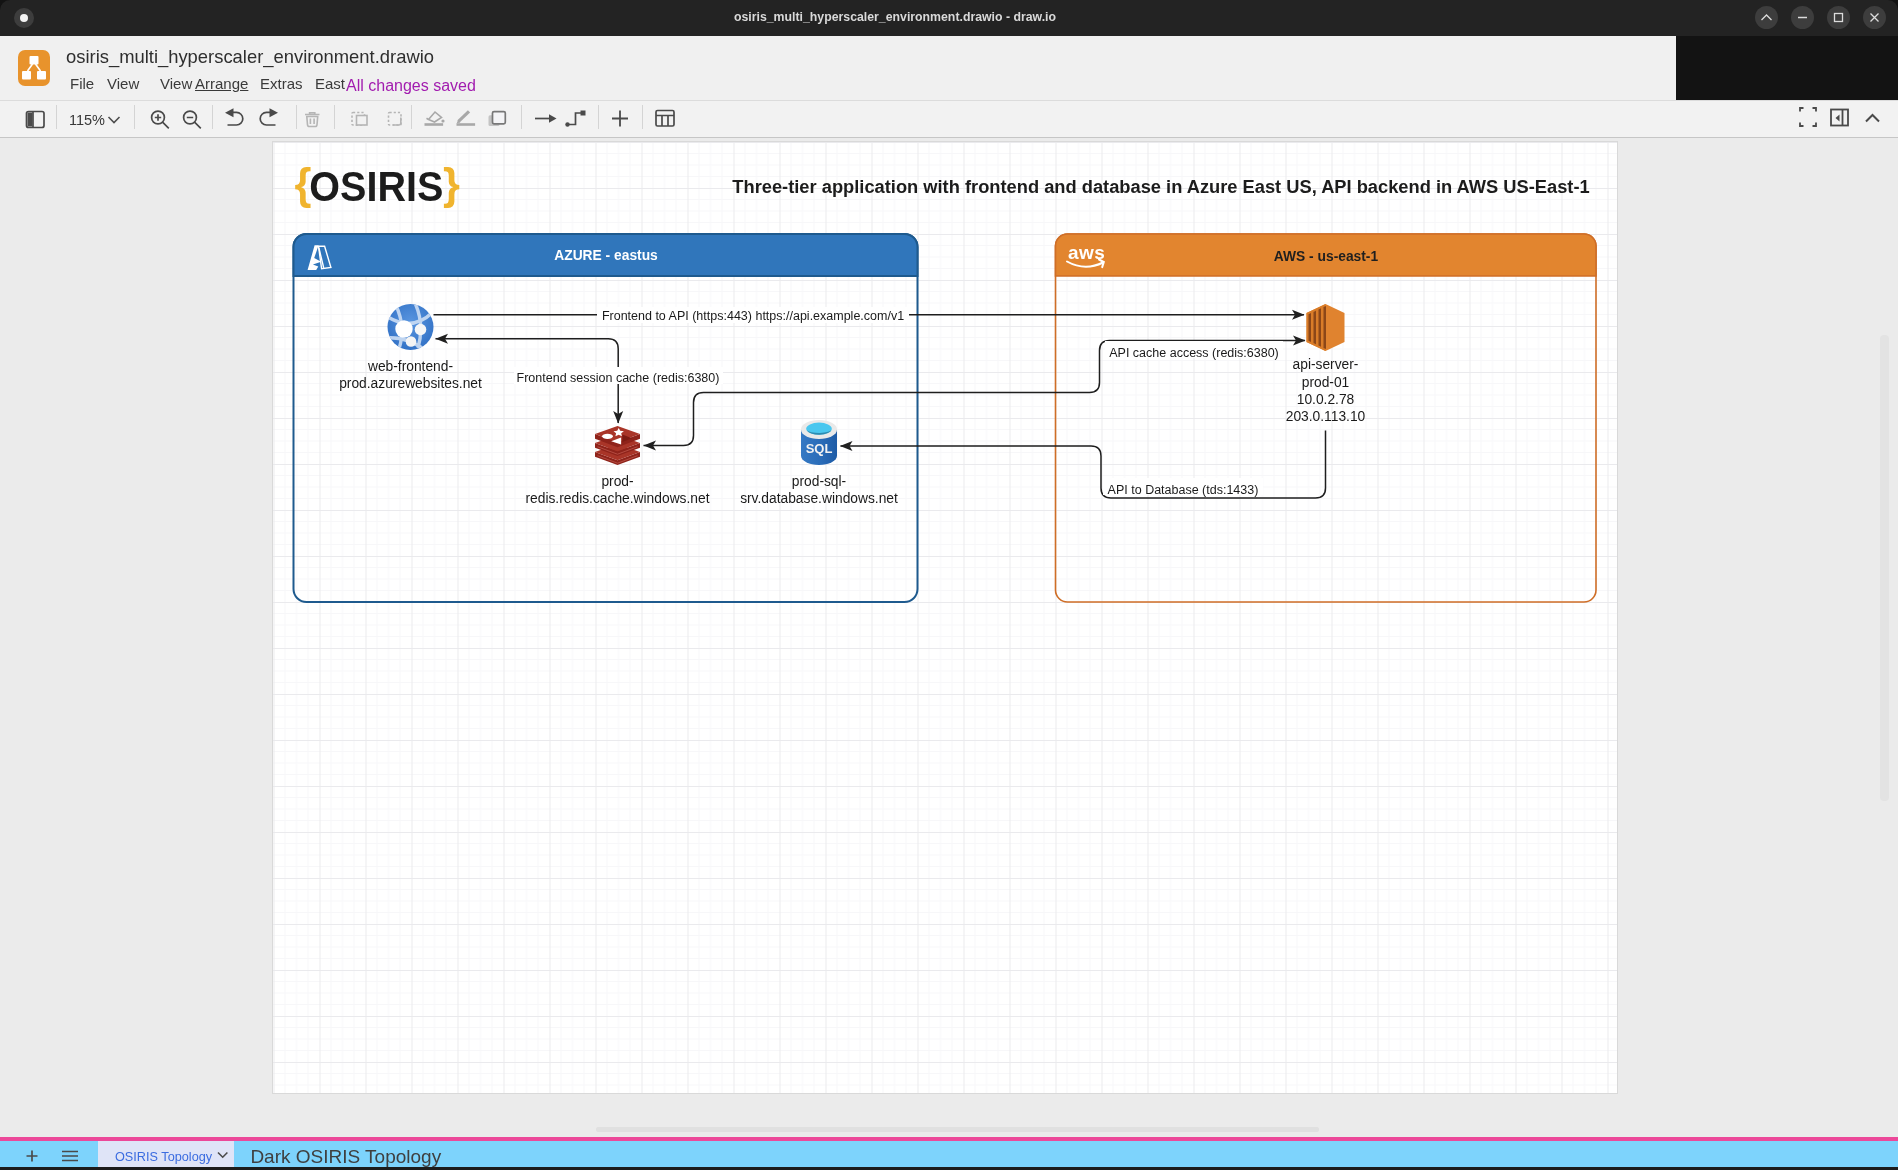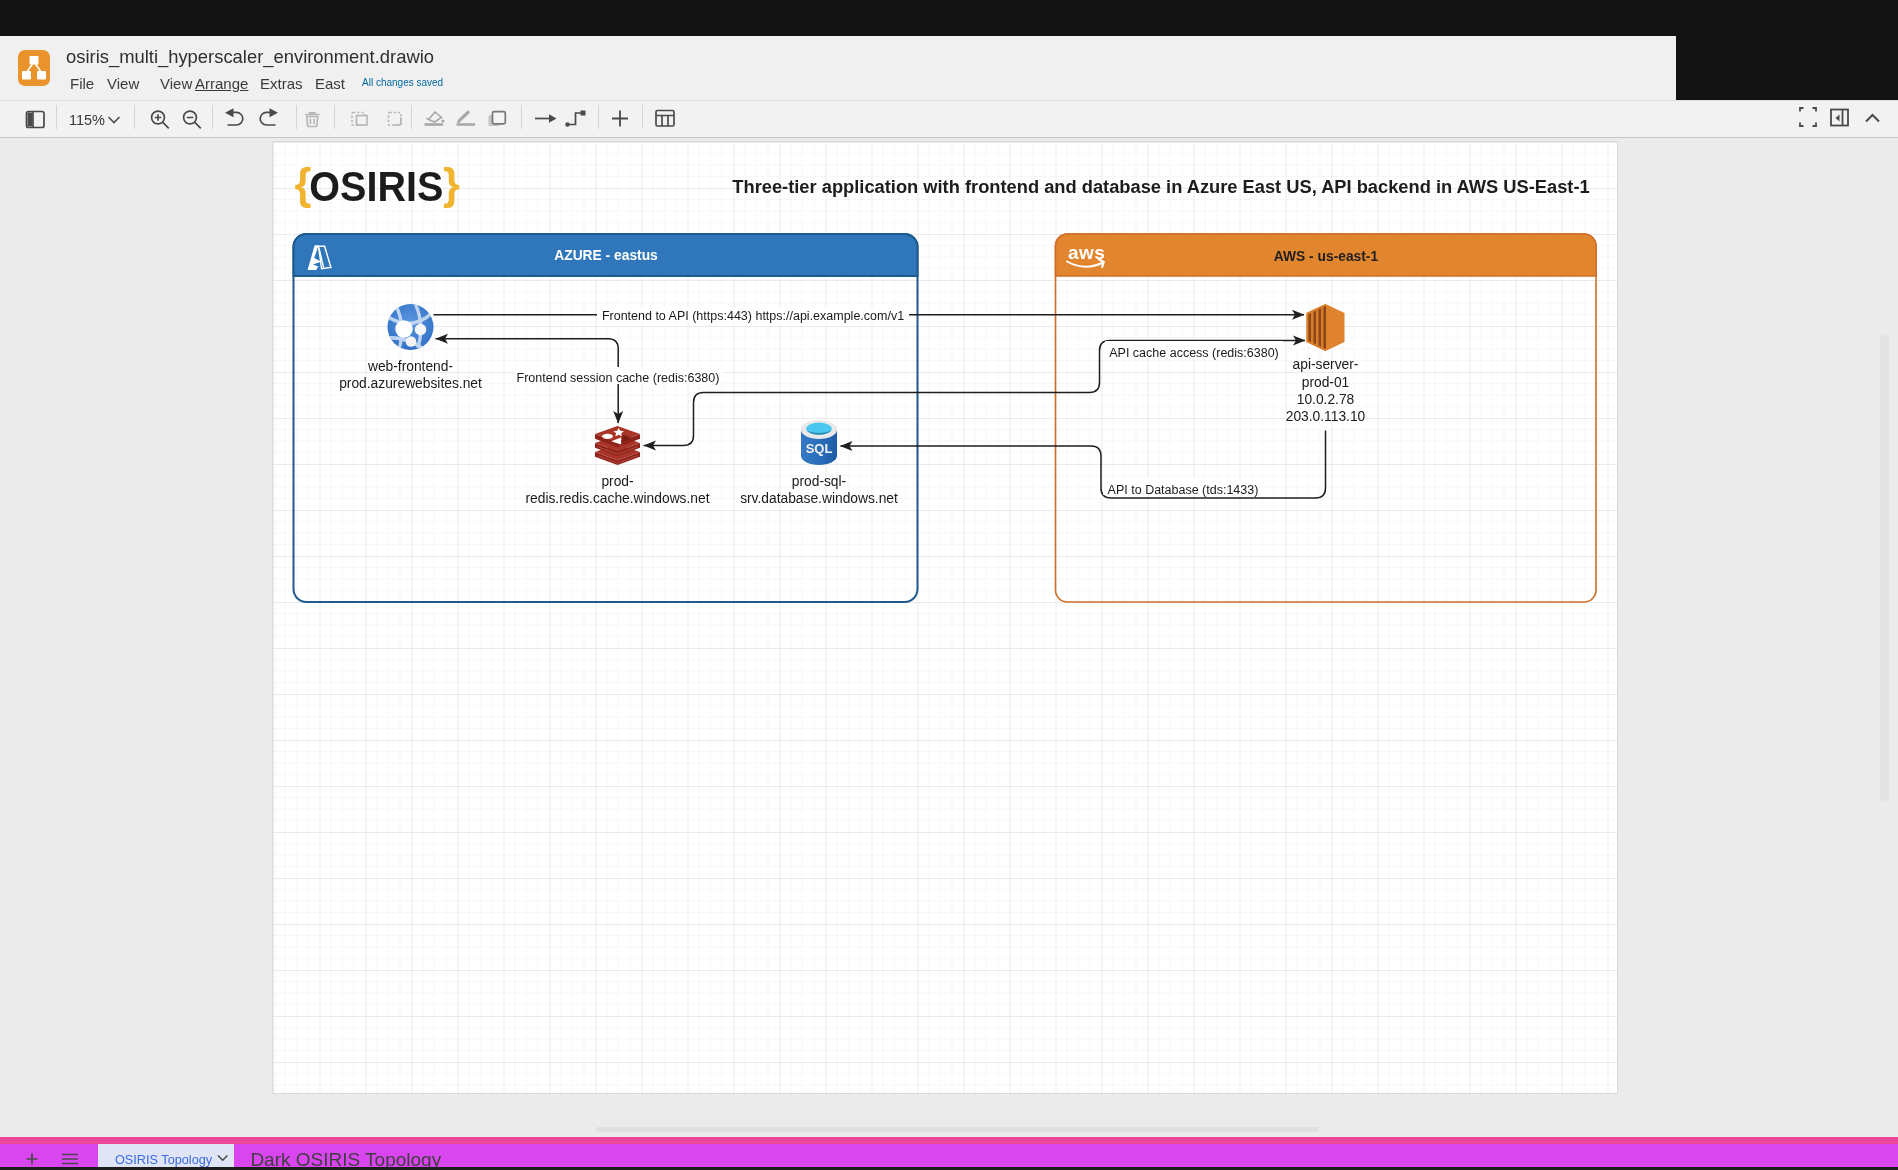--- a/index.html
+++ b/index.html
@@ -13,46 +13,61 @@
 #dlogo{position:absolute;left:18px;top:14px;width:32px;height:36px;background:#e8932c;border-radius:7px;}
 #fname{position:absolute;left:66px;top:10px;font-size:18.4px;color:#2e2e2e;}
 #menus{position:absolute;left:70px;top:39px;font-size:15px;color:#3a3a3a;white-space:nowrap;}
 #menus span{margin-right:0;}
 #toolbar{position:absolute;left:0;top:100px;width:1898px;height:38px;background:#f2f2f2;
   border-top:1px solid #dcdcdc;border-bottom:1px solid #c6c6c6;box-sizing:border-box;padding-left:40px;}
 #canvas{position:absolute;left:0;top:138px;width:1898px;height:999px;background:#ebebeb;}
 #page{position:absolute;left:272px;top:3px;width:1346px;height:953px;background:#ffffff;}
 #vthumb{position:absolute;left:1880px;top:197px;width:9px;height:466px;background:#e3e3e3;border-radius:4px;}
 #hthumb{position:absolute;left:596px;top:989px;width:723px;height:5px;background:#e0e0e0;border-radius:2px;}
-#tabbar{position:absolute;left:0;top:1137px;width:1898px;height:33px;background:#d946ef;border-top:7px solid #ec4899;box-sizing:border-box;}
+#tabbar{position:absolute;left:0;top:1137px;width:1898px;height:33px;background:#7dd3fc;border-top:4px solid #ec4899;box-sizing:border-box;}
 .activetab{position:absolute;left:97.5px;top:0;width:136.5px;height:32px;background:#dfe4f7;
   color:#3b6ce0;font-size:12.7px;line-height:32px;padding-left:17.5px;box-sizing:border-box;}
 .tab2{position:absolute;left:250.4px;top:0;height:32px;color:#3f3f3f;font-size:19px;line-height:32px;}
 #bottomedge{position:absolute;left:0;top:1167px;width:1898px;height:3px;background:#1c1c1c;}
 </style>
 </head>
 <body>
 <div id="win">
+  <div id="titlebar">
+    <div class="cbtn" style="left:14px;top:8px;width:20px;height:20px;"></div>
+    <div style="position:absolute;left:20px;top:14px;width:8px;height:8px;border-radius:50%;background:#f2f2f2;"></div>
+    <div class="wtitle">osiris_multi_hyperscaler_environment.drawio - draw.io</div>
+    <div class="cbtn" style="left:1755px;top:6px;width:23px;height:23px;"></div>
+    <div class="cbtn" style="left:1791px;top:6px;width:23px;height:23px;"></div>
+    <div class="cbtn" style="left:1827px;top:6px;width:23px;height:23px;"></div>
+    <div class="cbtn" style="left:1863px;top:6px;width:23px;height:23px;"></div>
+    <svg style="position:absolute;left:0;top:0;" width="1898" height="36">
+      <path d="M1761.5 20 l5 -5 l5 5" stroke="#dcdcdc" stroke-width="1.3" fill="none"></path>
+      <path d="M1798 17.5 h9" stroke="#dcdcdc" stroke-width="1.3"></path>
+      <rect x="1834.5" y="13.5" width="8" height="8" stroke="#dcdcdc" stroke-width="1.3" fill="none"></rect>
+      <path d="M1870.5 13.5 l8 8 M1878.5 13.5 l-8 8" stroke="#dcdcdc" stroke-width="1.3"></path>
+    </svg>
+  </div>
   <div id="header">
     <div id="dlogo"></div>
     <svg style="position:absolute;left:18px;top:14px;" width="32" height="36" viewBox="0 0 32 36">
       <path d="M14.5 14 L9.5 21 M17.5 14 L22.5 21" stroke="#fff" stroke-width="1.6"></path>
       <rect x="11.5" y="6" width="9" height="8.5" rx="1" fill="#fff"></rect>
       <rect x="4" y="21" width="9" height="8.5" rx="1" fill="#fff"></rect>
       <rect x="19" y="21" width="9" height="8.5" rx="1" fill="#fff"></rect>
     </svg>
     <div id="fname">osiris_multi_hyperscaler_environment.drawio</div>
     <div id="menus">
         <span style="position:absolute;left:0px;">File</span>
         <span style="position:absolute;left:37px;">View</span>
         <span style="position:absolute;left:90px;">View</span>
         <span style="position:absolute;left:125px;text-decoration:underline;">Arrange</span>
         <span style="position:absolute;left:190px;">Extras</span>
         <span style="position:absolute;left:245px;">East</span>
-        <span style="position:absolute;left:292px;top:1.5px;font-size:10px;color:#0369a1;">All changes saved</span>
+        <span style="position:absolute;left:276px;top:1.5px;font-size:16px;color:#a21caf;">All changes saved</span>
       </div>
   </div>
   <div id="toolbar">
     <svg style="position:absolute;left:0;top:0;" width="1898" height="36" fill="none">
       <g stroke="#4a4a4a" stroke-width="1.7">
         <rect x="26.5" y="10.5" width="17.5" height="16" rx="2"></rect>
         <path d="M33 10.5 v16"></path>
       </g>
       <rect x="27.5" y="11.5" width="5" height="14" fill="#4a4a4a"></rect>
       <text x="69" y="23.5" font-size="14.5" fill="#383838" font-family="Liberation Sans">115%</text>

